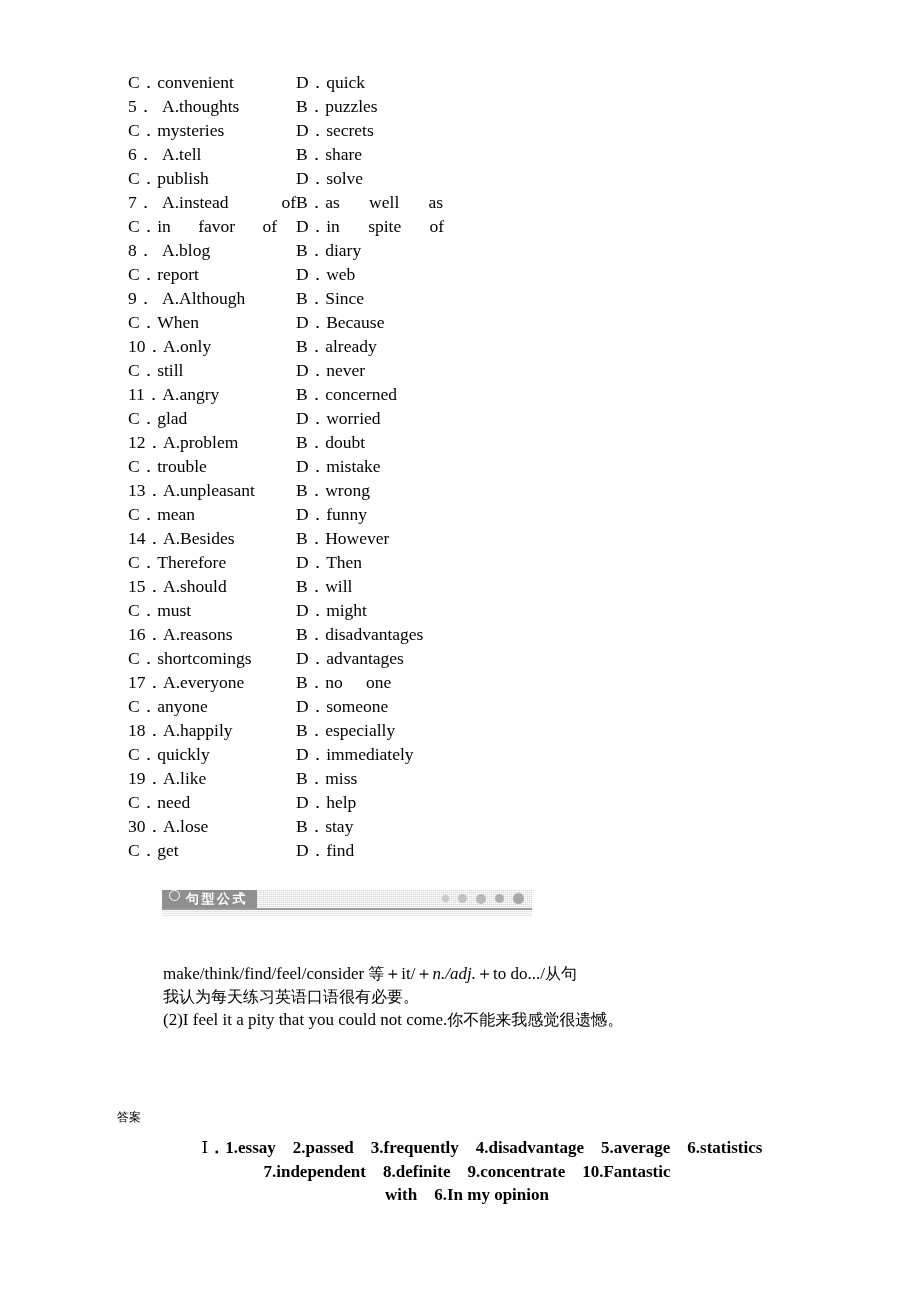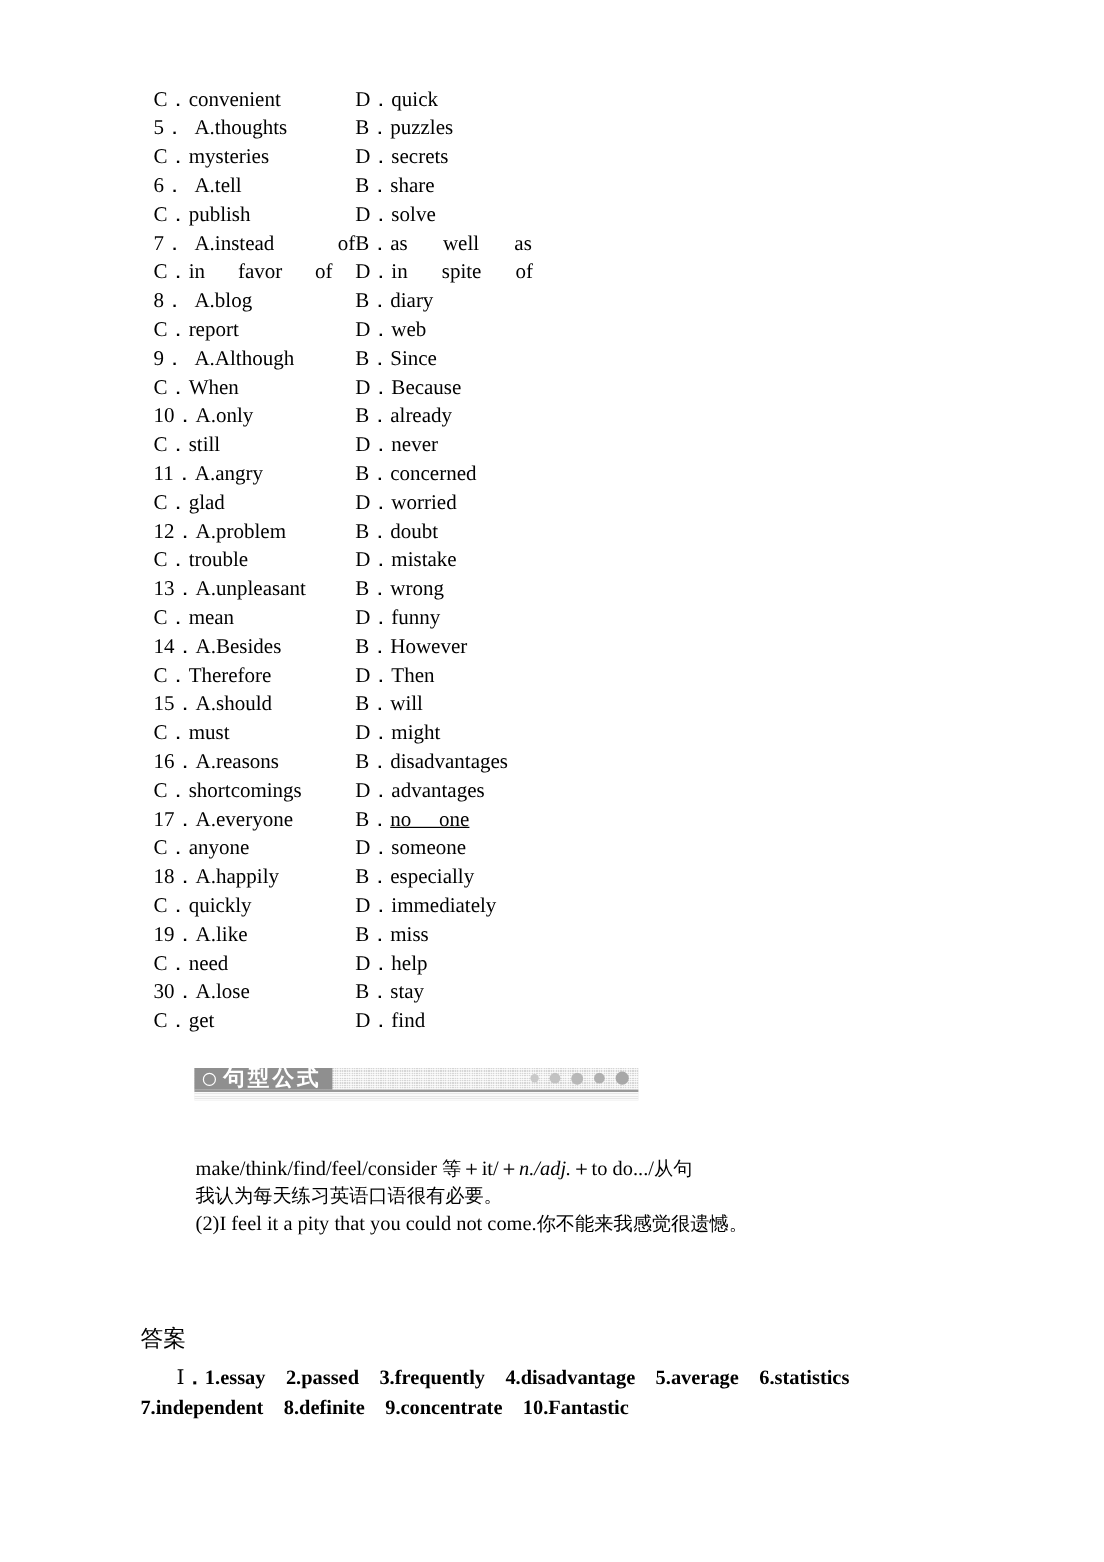--- a/index.html
+++ b/index.html
@@ -73,21 +73,20 @@
     text-align: justify;
     text-align-last: justify;
     white-space: normal;
   }
   .spread-sm {
     display: inline-block;
     width: 66px;
     text-align: justify;
     text-align-last: justify;
     white-space: normal;
-    text-decoration: underline;
   }
 
   
   .banner {
     position: absolute;
     left: 162px;
     top: 890px;
     width: 370px;
     height: 22px;
   }
@@ -128,27 +127,27 @@
   }
   .banner-tab {
     position: absolute;
     left: 0;
     top: 0;
     height: 18px;
     padding: 0 9px 0 7px;
     background: #8f8f8f;
     color: #ffffff;
     font-family: "DejaVu Sans", "Liberation Sans", sans-serif;
-    font-size: 18px;
+    font-size: 13px;
     line-height: 18px;
     letter-spacing: 2.5px;
     font-weight: bold;
     white-space: nowrap;
     display: flex;
-    align-items: center;
+    align-items: flex-start;
   }
   .tab-dot {
     display: inline-block;
     width: 9px;
     height: 9px;
     border-radius: 50%;
     border: 1.5px solid #ffffff;
     margin-right: 6px;
     flex: 0 0 auto;
   }
@@ -182,35 +181,36 @@
   .formula i {
     font-style: italic;
   }
 
   
   .answer-head {
     position: absolute;
     left: 117px;
     top: 1104px;
     font-family: Liberation Serif, serif;
-    font-size: 19px;
+    font-size: 12px;
     line-height: 26px;
     font-weight: normal;
   }
   .answers {
     position: absolute;
     left: 117px;
     top: 1136px;
     width: 700px;
     font-size: 17px;
     line-height: 23.5px;
     font-weight: bold;
   }
   .ans-line {
     white-space: pre-wrap;
+    text-align: center;
   }
   .ans-indent {
     display: inline-block;
     width: 30px;
   }
   .roman {
     font-weight: normal;
     font-family: "DejaVu Serif", "Liberation Serif", serif;
   }
 </style>
@@ -588,15 +588,16 @@
   <div class="formula">
     <div><span>make/think/find/feel/consider </span><span class="cn">等</span><span>＋it/＋</span><i>n./adj.</i><span>＋to do.../</span><span class="cn">从句</span></div>
     <div class="cn">我认为每天练习英语口语很有必要。</div>
     <div><span>(2)I feel it a pity that you could not come.</span><span class="cn">你不能来我感觉很遗憾。</span></div>
   </div>
 
   <div class="answer-head">答案</div>
   <div class="answers">
     <div class="ans-line"><span class="ans-indent"></span><span class="roman">Ⅰ</span><span>．1.essay　2.passed　3.frequently　4.disadvantage　5.average　6.statistics</span></div>
     <div class="ans-line">7.independent　8.definite　9.concentrate　10.Fantastic</div>
+    <div class="ans-line">with　6.In my opinion</div>
   </div>
 
 </div>
 
 </body></html>

